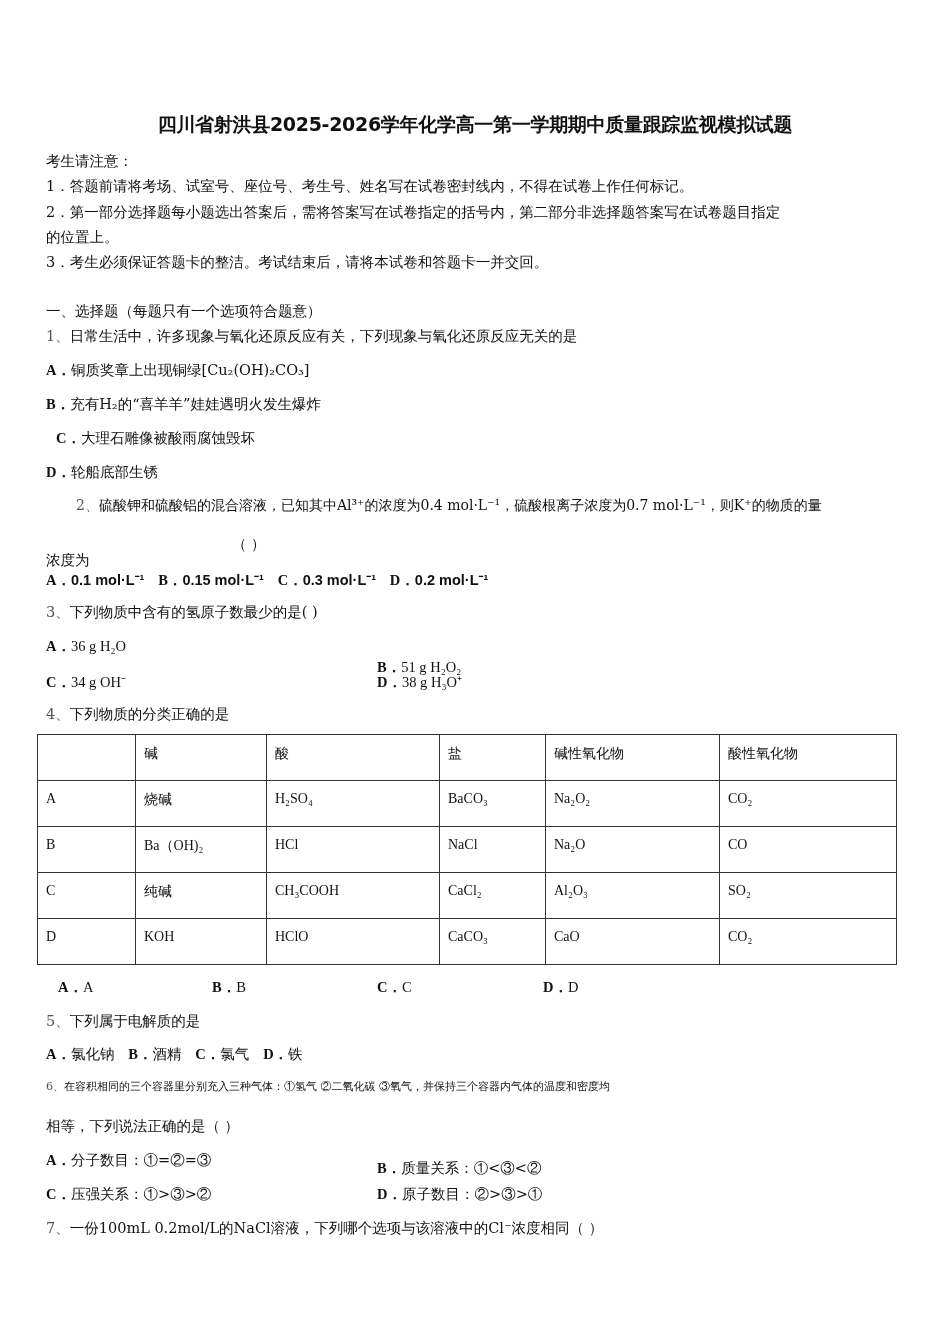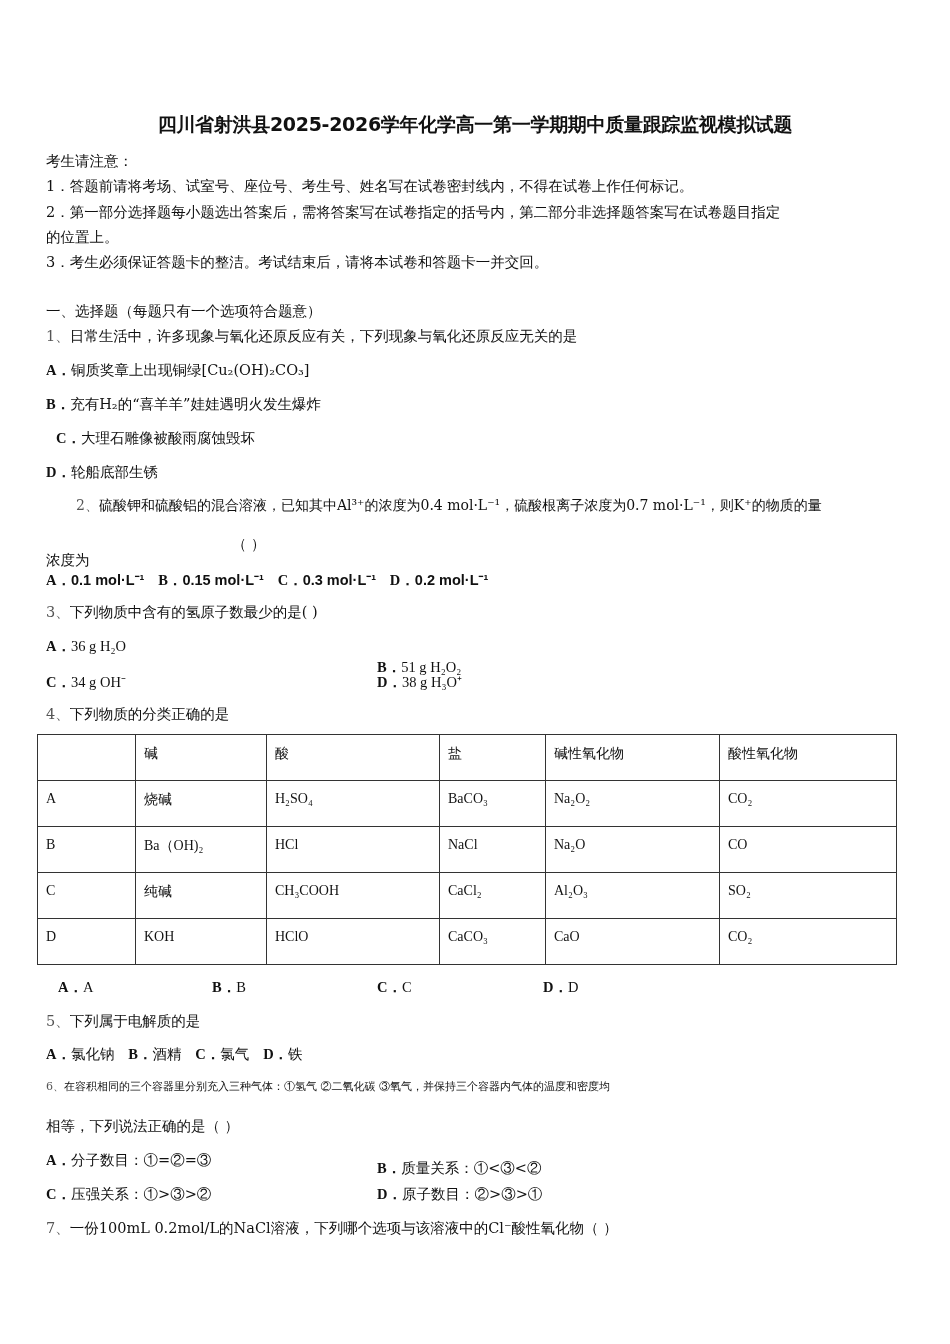--- a/index.html
+++ b/index.html
@@ -159,14 +159,14 @@
   <span class="opt-label">B．</span><span>质量关系：①&lt;③&lt;②</span>
 </div>
 <div class="abs q" style="left:46px; top:1185px;text-align:right;">
   <span class="opt-label">C．</span><span>压强关系：①&gt;③&gt;②</span>
 </div>
 <div class="abs q" style="left:377px; top:1185px;">
   <span class="opt-label">D．</span><span>原子数目：②&gt;③&gt;①</span>
 </div>
 
 <div class="abs q" style="left:46px; top:1219px;">
-  <span class="qnum">7、</span><span>一份100mL 0.2mol/L的NaCl溶液，下列哪个选项与该溶液中的Cl⁻酸性氧化物（        ）</span>
+  <span class="qnum">7、</span><span>一份100mL 0.2mol/L的NaCl溶液，下列哪个选项与该溶液中的Cl⁻浓度相同（        ）</span>
 </div>
 
 </body></html>

